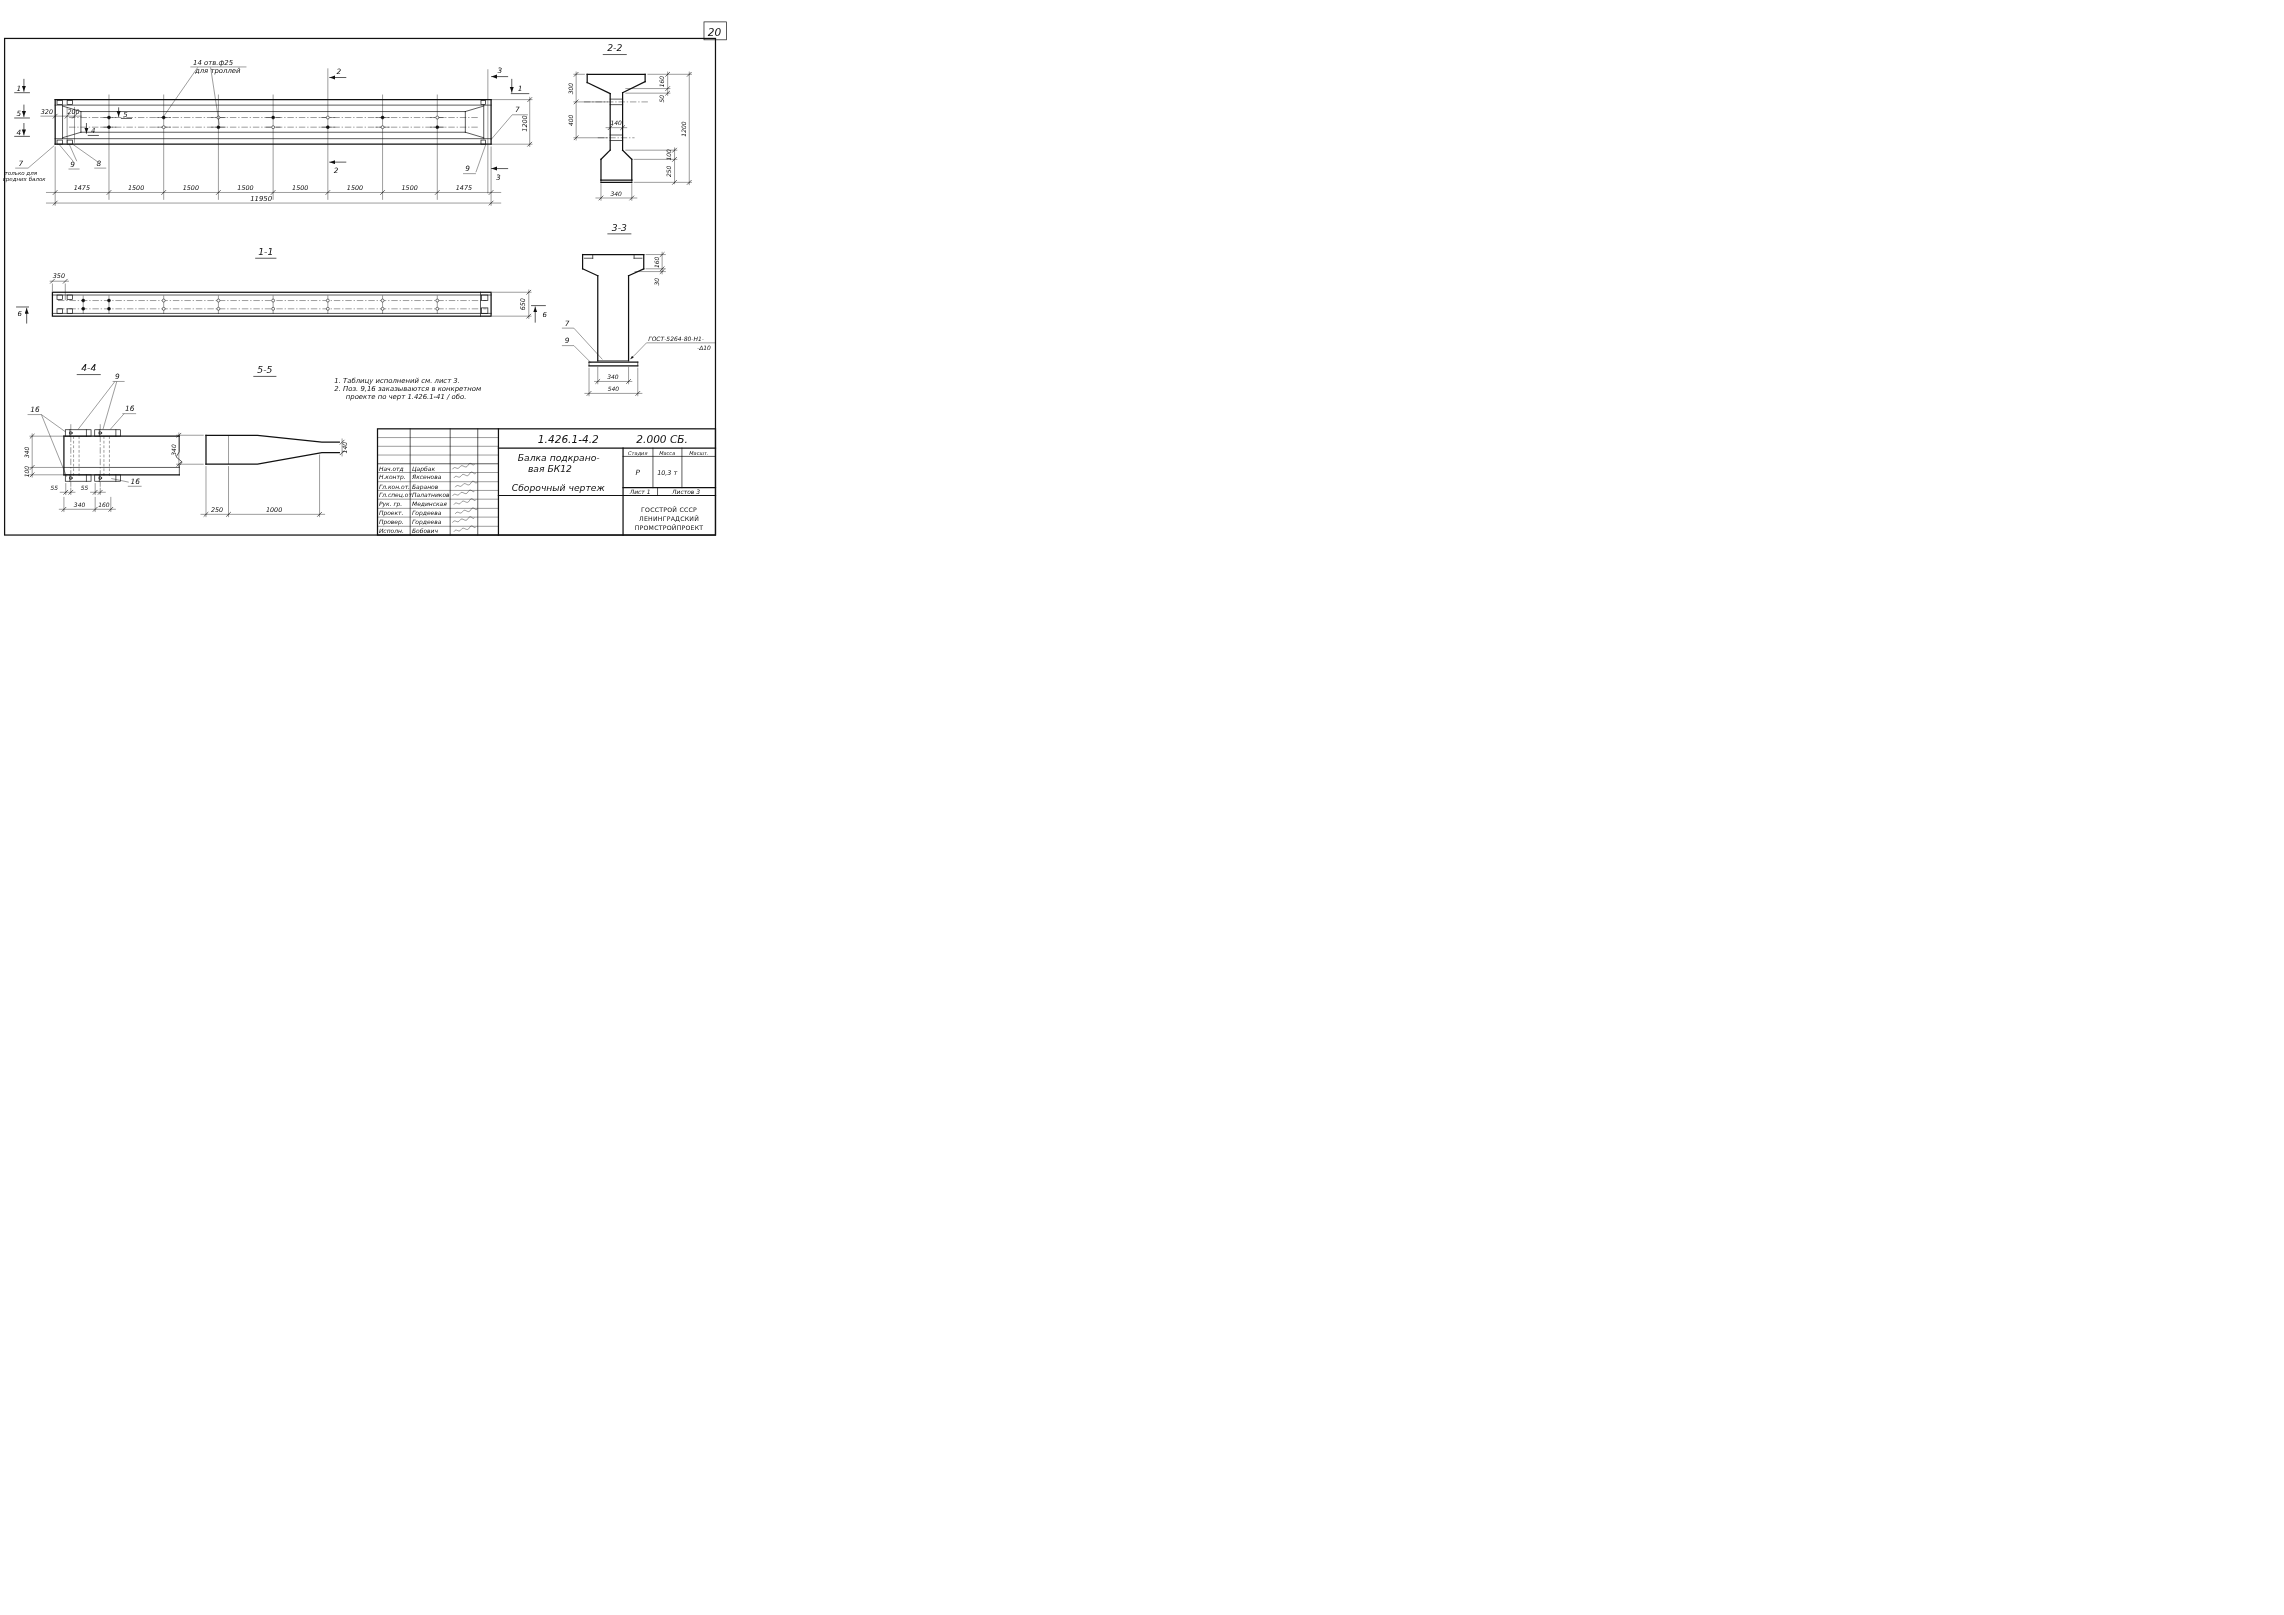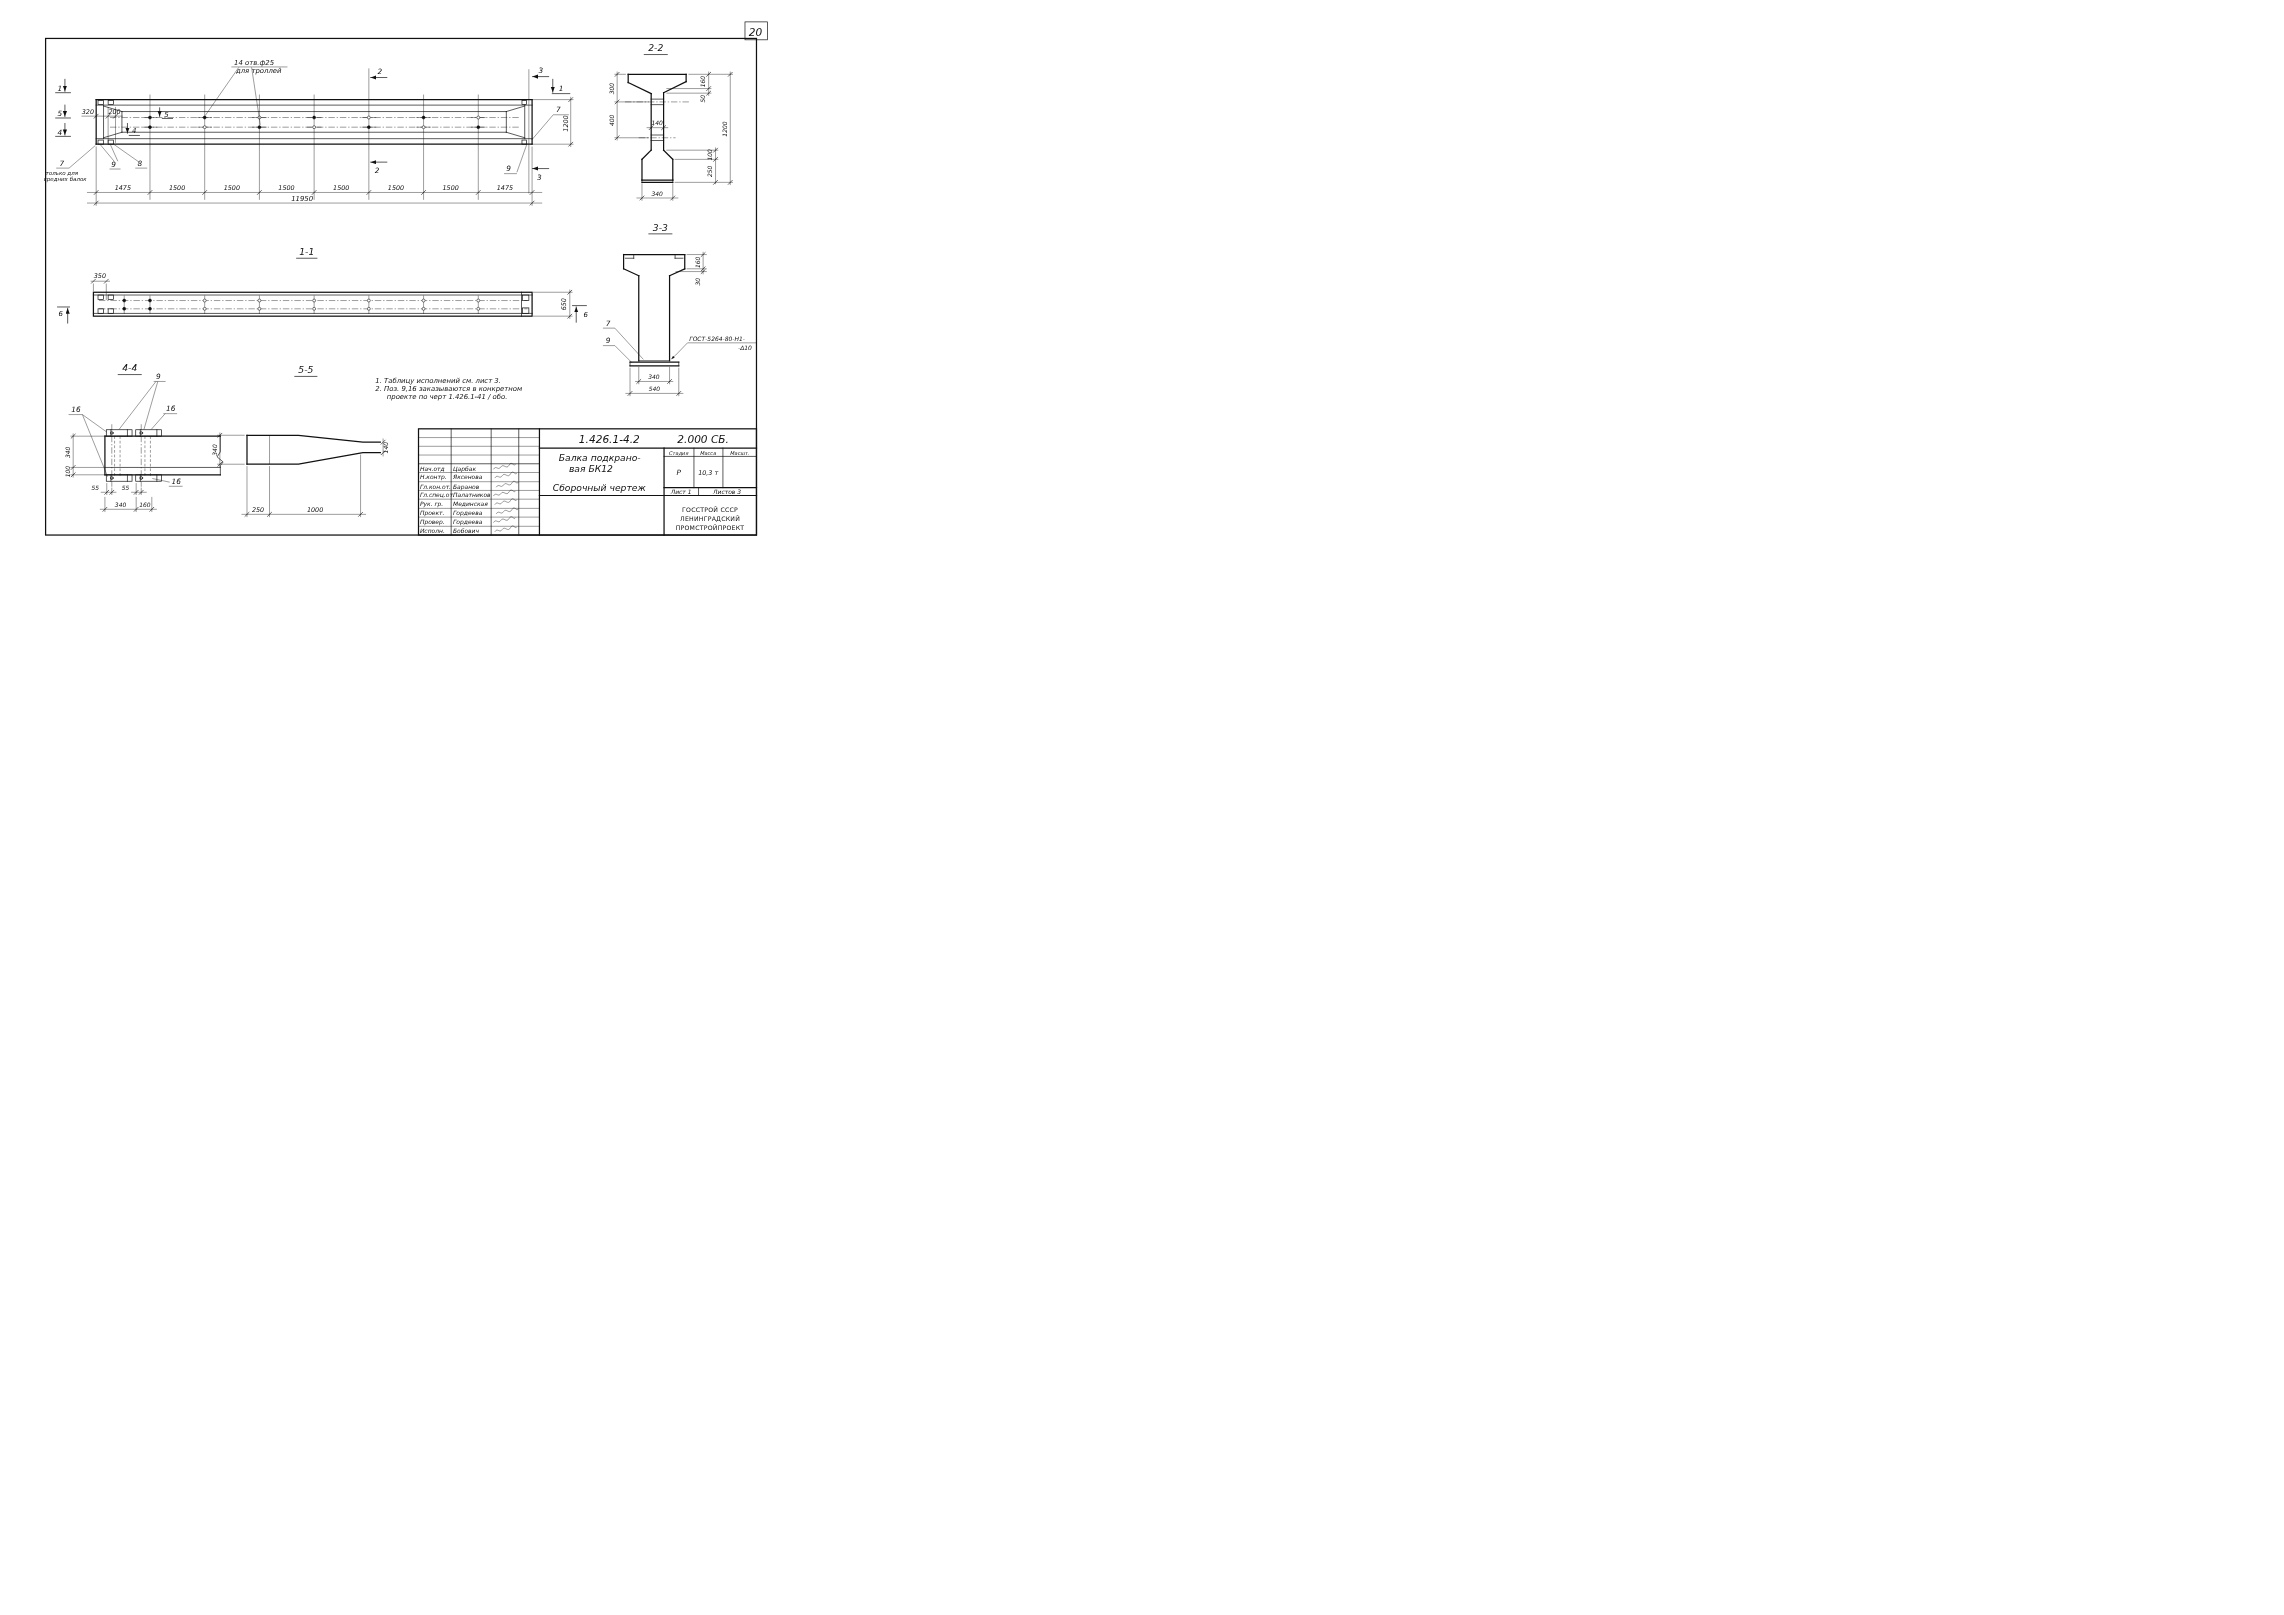--- a/index.html
+++ b/index.html
@@ -1,16 +1,16 @@
 <!DOCTYPE html>
 <html style="font-size:7.4px"><head>
 <meta charset="utf-8">
 <style>
   html,body{margin:0;padding:0;background:#ffffff;}
-  .sheet{position:relative;width:761px;height:539px;background:#fff;overflow:hidden;margin-left:41px;}
+  .sheet{position:relative;width:761px;height:539px;background:#fff;overflow:hidden;}
   svg{display:block}
   .thick{stroke:#111;stroke-width:2.7;fill:none;stroke-linecap:square}
   .med{stroke:#111;stroke-width:1.5;fill:none;stroke-linecap:square}
   .thin{stroke:#111;stroke-width:0.9;fill:none;stroke-linecap:butt}
   .dashdot{stroke:#111;stroke-width:0.9;fill:none;stroke-dasharray:14 4 3 4}
   .dash{stroke:#111;stroke-width:0.9;fill:none;stroke-dasharray:6 4}
   text{fill:#111;font-family:"DejaVu Sans",sans-serif;font-style:italic}
   .t13{font-size:13px}.t14{font-size:14px}.t15{font-size:15px}.t16{font-size:16px}
   .t12{font-size:12px}.t11{font-size:11px}
   .ttl{font-size:20px}

